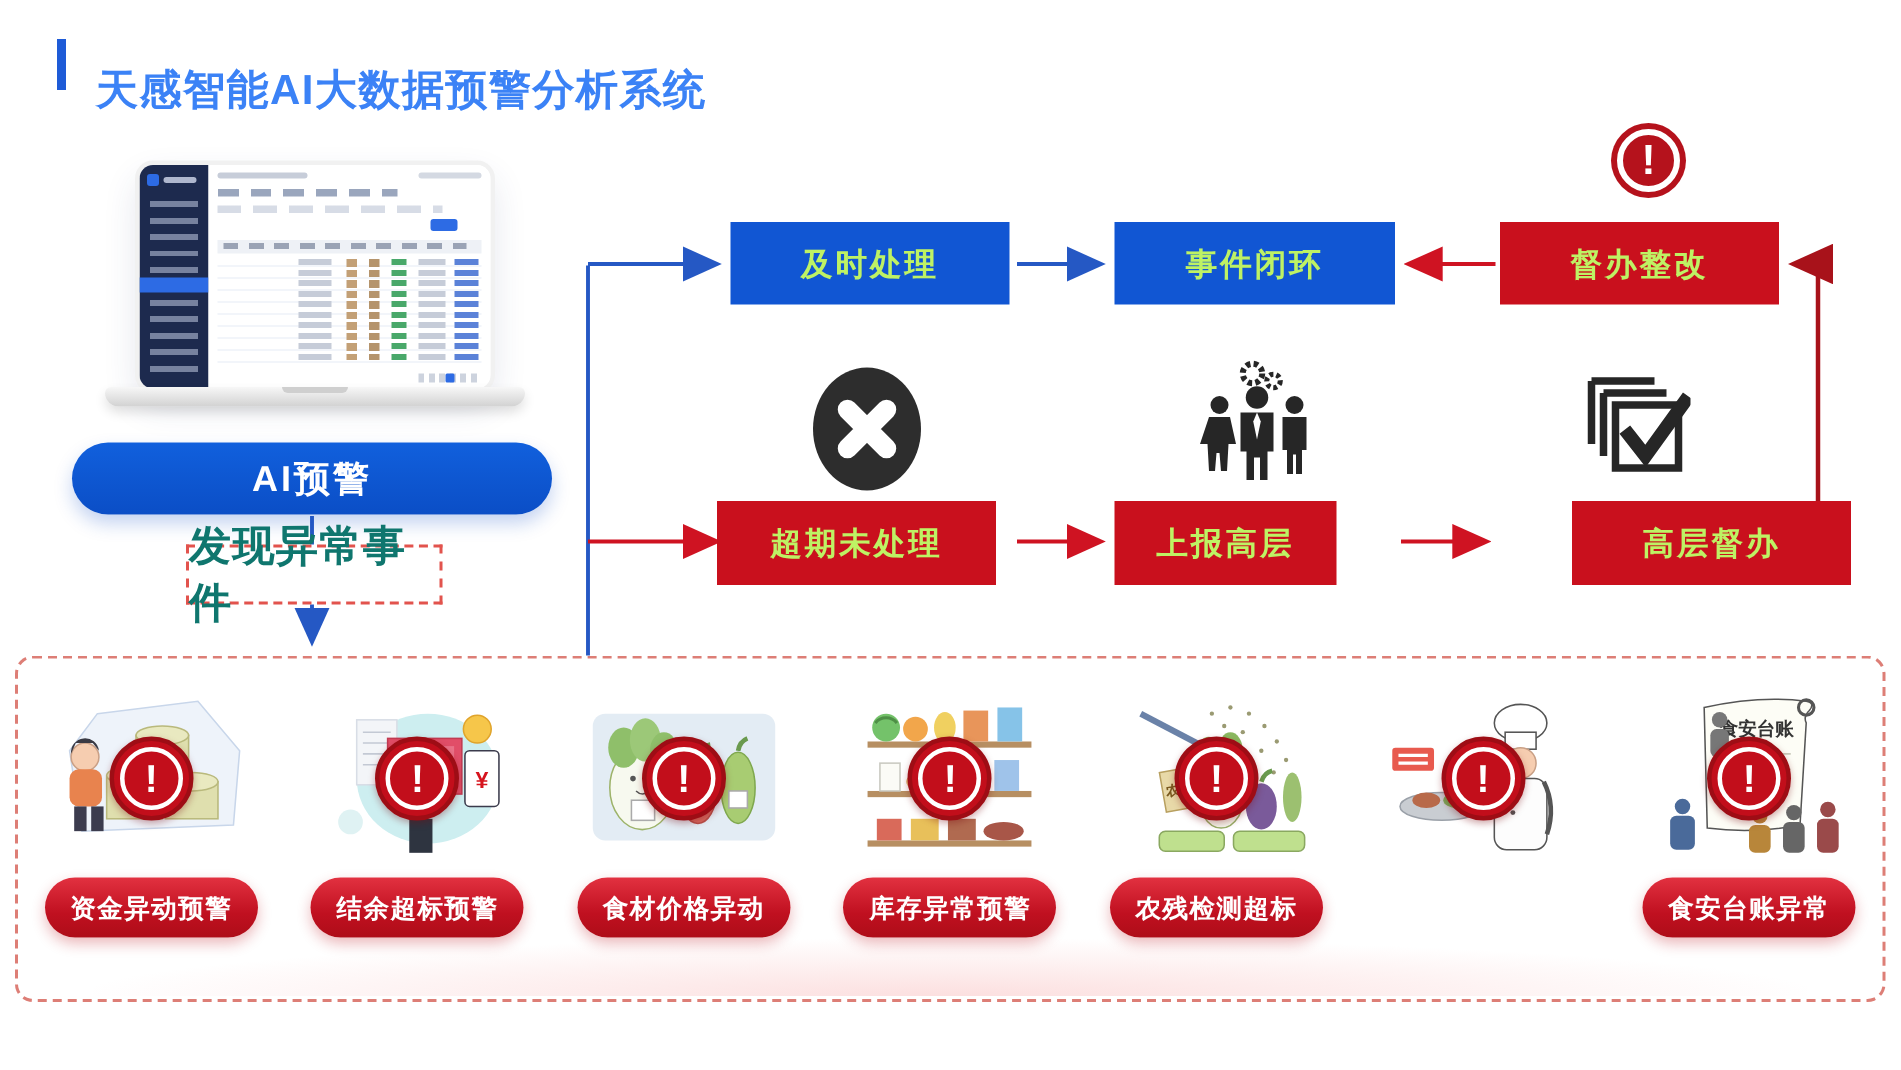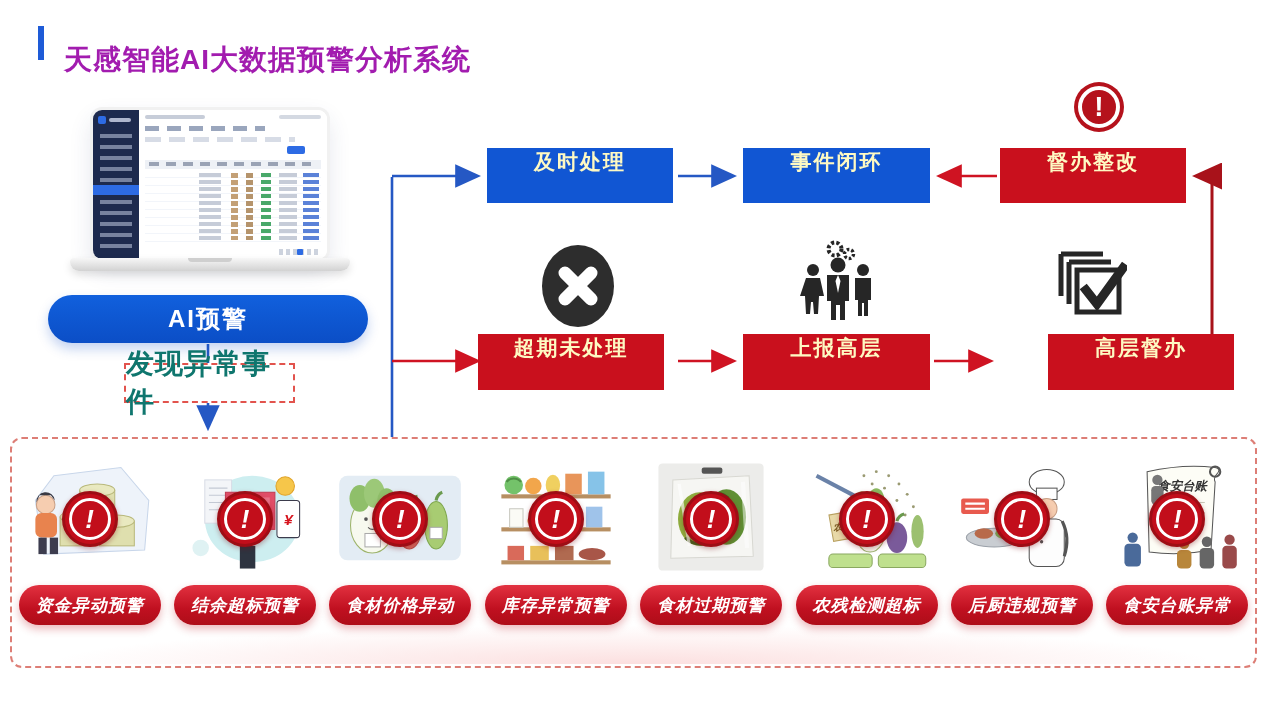--- a/index.html
+++ b/index.html
@@ -2,21 +2,21 @@
 <html><head>
 <meta charset="utf-8">
 <style>
   html,body{margin:0;padding:0;background:#ffffff;}
   body{width:1267px;height:713px;overflow:hidden;
        font-family:"Liberation Sans","DejaVu Sans",sans-serif;}
   .stage{position:relative;width:1267px;height:713px;background:#fff;}
 
   
   .title-bar{position:absolute;left:38px;top:26px;width:6px;height:34px;background:#1e5bd7;}
-  .page-title{position:absolute;left:64px;top:22px;font-size:28px;font-weight:700;color:#a21caf;letter-spacing:1px;}
+  .page-title{position:absolute;left:64px;top:22px;font-size:28px;font-weight:700;color:#3b82f6;letter-spacing:1px;}
 
   
   .screen{position:absolute;left:93px;top:110px;width:234px;height:149px;background:#fff;border-radius:9px;
           box-shadow:0 0 0 3px #f1f1f1,0 10px 24px rgba(40,60,110,.14);overflow:hidden;display:flex;}
   .side{width:46px;background:#1d2a4e;position:relative;flex:none;}
   .side .logo{position:absolute;left:5px;top:6px;width:8px;height:8px;background:#2d6be4;border-radius:2px;}
   .side .logo-text{position:absolute;left:16px;top:8px;width:22px;height:4px;background:#aeb6cd;border-radius:2px;}
   .side .items{position:absolute;left:7px;top:24px;right:7px;height:116px;
           background:repeating-linear-gradient(180deg,#77829f 0 4px,transparent 4px 11px);}
   .side .active{position:absolute;left:0;top:75px;width:46px;height:10px;background:#2d6be4;}
@@ -53,50 +53,50 @@
           background:linear-gradient(180deg,#1160dd,#0b4ec6);display:flex;align-items:center;justify-content:center;
           color:#fff;font-size:24px;font-weight:700;letter-spacing:2px;box-shadow:0 6px 12px rgba(20,80,200,.25);}
   .event-box{position:absolute;left:124px;top:363px;width:167px;height:36px;background:#fff;z-index:3;
           border:2px dashed #e2534d;display:flex;align-items:center;justify-content:center;
           color:#0f766e;font-size:28px;font-weight:700;letter-spacing:1px;}
 
   
   .wires{position:absolute;left:0;top:0;width:1267px;height:713px;z-index:1;pointer-events:none;}
 
   
-  .node{position:absolute;display:flex;justify-content:center;z-index:2;
-        color:#fef9c3;font-size:21px;font-weight:700;letter-spacing:2px;}
+  .node{position:absolute;display:flex;align-items:center;justify-content:center;z-index:2;
+        color:#bef264;font-size:21px;font-weight:700;letter-spacing:2px;}
   .node.blue{background:#1156d3;}
   .node.red{background:#c9101d;}
   .n-timely{left:487px;top:148px;width:186px;height:55px;}
   .n-closed{left:743px;top:148px;width:187px;height:55px;}
   .n-supervise{left:1000px;top:148px;width:186px;height:55px;}
   .n-overdue{left:478px;top:334px;width:186px;height:56px;}
-  .n-report{left:743px;top:334px;width:187px;height:56px;}
+  .n-report{left:743px;top:334px;width:148px;height:56px;}
   .n-executive{left:1000px;top:334px;width:186px;height:56px;margin-left:48px;}
 
   .flow-icon{position:absolute;z-index:2;}
   .i-cross{left:540px;top:243px;}
   .i-team{left:790px;top:238px;}
   .i-docs{left:1055px;top:248px;}
 
   
   .alert-big{position:absolute;left:1074px;top:82px;width:50px;height:50px;border-radius:50%;
         background:#b5121c;z-index:2;}
   .alert-big::before{content:"";position:absolute;inset:4px;border:4px solid #fff;border-radius:50%;}
   .alert-big::after{content:"!";position:absolute;inset:0;display:flex;align-items:center;justify-content:center;
         color:#fff;font-size:28px;font-weight:700;}
 
   
   .panel{position:absolute;left:10px;top:437px;width:1247px;height:231px;border:2px dashed #dd7e76;
         border-radius:12px;z-index:0;display:flex;justify-content:space-around;align-items:flex-start;
         padding-top:20px;box-sizing:border-box;}
   .panel::after{content:"";position:absolute;left:4%;right:4%;bottom:2px;height:38px;
         background:radial-gradient(ellipse at 50% 100%,rgba(248,185,185,.45),rgba(255,255,255,0) 72%);}
-  .warn-item{display:flex;flex-direction:column;align-items:center;width:150px;margin:0;font-style:italic;}
+  .warn-item{display:flex;flex-direction:column;align-items:center;width:150px;margin:0;}
   .art{position:relative;width:134px;height:116px;}
   .art svg{width:100%;height:100%;}
   .badge{position:absolute;left:50%;top:52%;transform:translate(-50%,-50%);width:50px;height:50px;
         border-radius:50%;background:#c20e1b;border:3px solid #9e0d15;box-shadow:0 2px 5px rgba(120,10,15,.35);}
   .badge::before{content:"";position:absolute;inset:4px;border:3px solid #fff;border-radius:50%;}
   .badge::after{content:"!";position:absolute;inset:0;display:flex;align-items:center;justify-content:center;
         color:#fff;font-size:26px;font-weight:700;}
   .pill{margin-top:10px;min-width:104px;height:40px;padding:0 17px;border-radius:21px;
         display:flex;align-items:center;justify-content:center;color:#fff;font-size:17px;font-weight:700;letter-spacing:1px;
         background:linear-gradient(180deg,#e23140 0%,#c01020 60%,#ae0d18 100%);
@@ -302,37 +302,20 @@
           <rect x="18" y="84" width="16" height="14" fill="#d96a5a"></rect>
           <rect x="40" y="84" width="18" height="14" fill="#e8c05a"></rect>
           <rect x="64" y="84" width="18" height="14" fill="#b06a50"></rect>
           <ellipse cx="100" cy="92" rx="13" ry="6" fill="#a85648"></ellipse>
         </svg>
         <div class="badge"></div>
       </div>
       <div class="pill">库存异常预警</div>
     </figure>
 
-    <figure class="warn-item">
-      <div class="art">
-        <svg viewBox="0 0 130 112">
-          <rect x="14" y="4" width="102" height="104" rx="4" fill="#ececea"></rect>
-          <rect x="56" y="8" width="20" height="6" rx="2" fill="#555"></rect>
-          <polygon points="28,20 102,16 106,94 26,96" fill="#f6f6f3" stroke="#d8d8d2"></polygon>
-          <ellipse cx="54" cy="58" rx="21" ry="26" fill="#8fae3e"></ellipse>
-          <ellipse cx="80" cy="56" rx="19" ry="27" fill="#5f8f33"></ellipse>
-          <path d="M64,36 q10,-6 18,2" stroke="#3f5f22" stroke-width="3" fill="none"></path>
-          <path d="M40,76 q8,8 20,6" stroke="#48611f" stroke-width="3" fill="none"></path>
-          <path d="M34,24 l10,60" stroke="#ffffff" stroke-width="3" opacity=".65"></path>
-          <path d="M96,22 l4,64" stroke="#ffffff" stroke-width="4" opacity=".5"></path>
-        </svg>
-        <div class="badge"></div>
-      </div>
-      <div class="pill">食材过期预警</div>
-    </figure>
 
     <figure class="warn-item">
       <div class="art">
         <svg viewBox="0 0 130 112">
           <g fill="#9a9a72">
             <circle cx="62" cy="16" r="1.4"></circle>
               <circle cx="74" cy="12" r="1.4"></circle>
               <circle cx="86" cy="16" r="1.4"></circle>
             <circle cx="96" cy="24" r="1.4"></circle>
               <circle cx="104" cy="34" r="1.4"></circle>
@@ -376,21 +359,20 @@
             <circle cx="84" cy="80" r="1.6" fill="#555"></circle>
           <path d="M72,64 L46,58" stroke="#555" stroke-width="4"></path>
           <rect x="40" y="52" width="32" height="8" fill="#8a9098"></rect>
           <ellipse cx="38" cy="76" rx="27" ry="9" fill="#c9cdd2" stroke="#9aa0a8"></ellipse>
           <ellipse cx="28" cy="72" rx="9" ry="5" fill="#b86a4a"></ellipse>
           <ellipse cx="48" cy="72" rx="9" ry="5" fill="#7aa85a"></ellipse>
           <path d="M104,60 q8,16 2,34" stroke="#555" stroke-width="3" fill="none"></path>
         </svg>
         <div class="badge"></div>
       </div>
-      <div class="pill">后厨违规预警</div>
     </figure>
 
     <figure class="warn-item">
       <div class="art">
         <svg viewBox="0 0 130 112">
           <path d="M36,12 q36,-8 66,-4 q6,1 2,6 q-4,4 -2,8 l-4,66 q-30,6 -60,2 z" fill="#fdfdf6" stroke="#555"></path>
           <circle cx="102" cy="12" r="5" fill="none" stroke="#555" stroke-width="2"></circle>
           <text x="70" y="30" font-size="12" font-weight="bold" fill="#333" text-anchor="middle">食安台账</text>
           <g stroke="#c9c9ba">
               <path d="M46,42 h46 M46,52 h46 M46,62 h44 M46,72 h42"></path>

